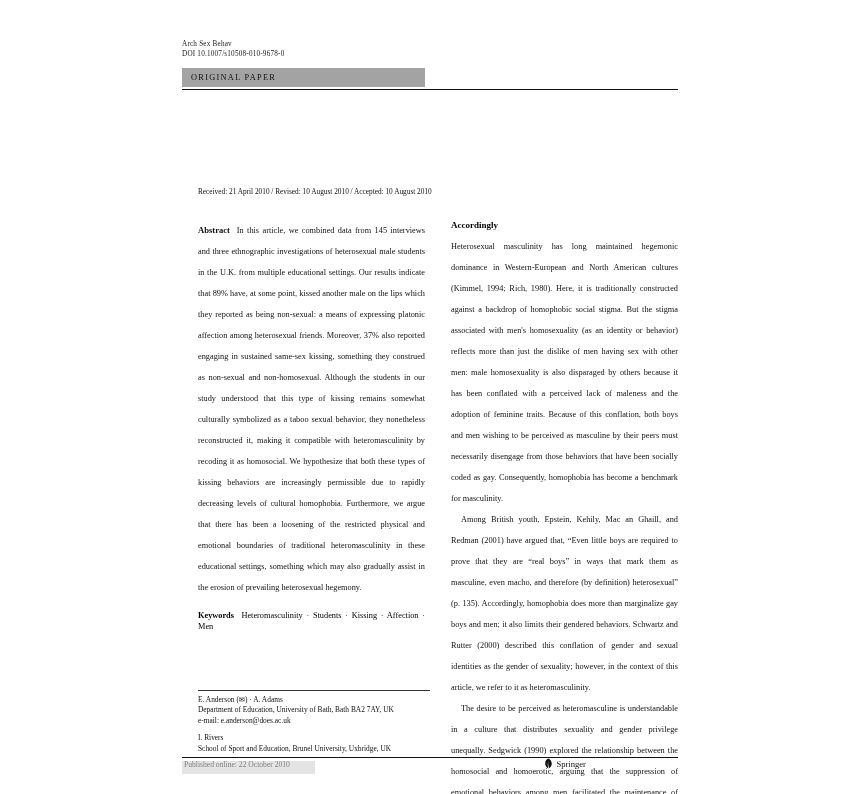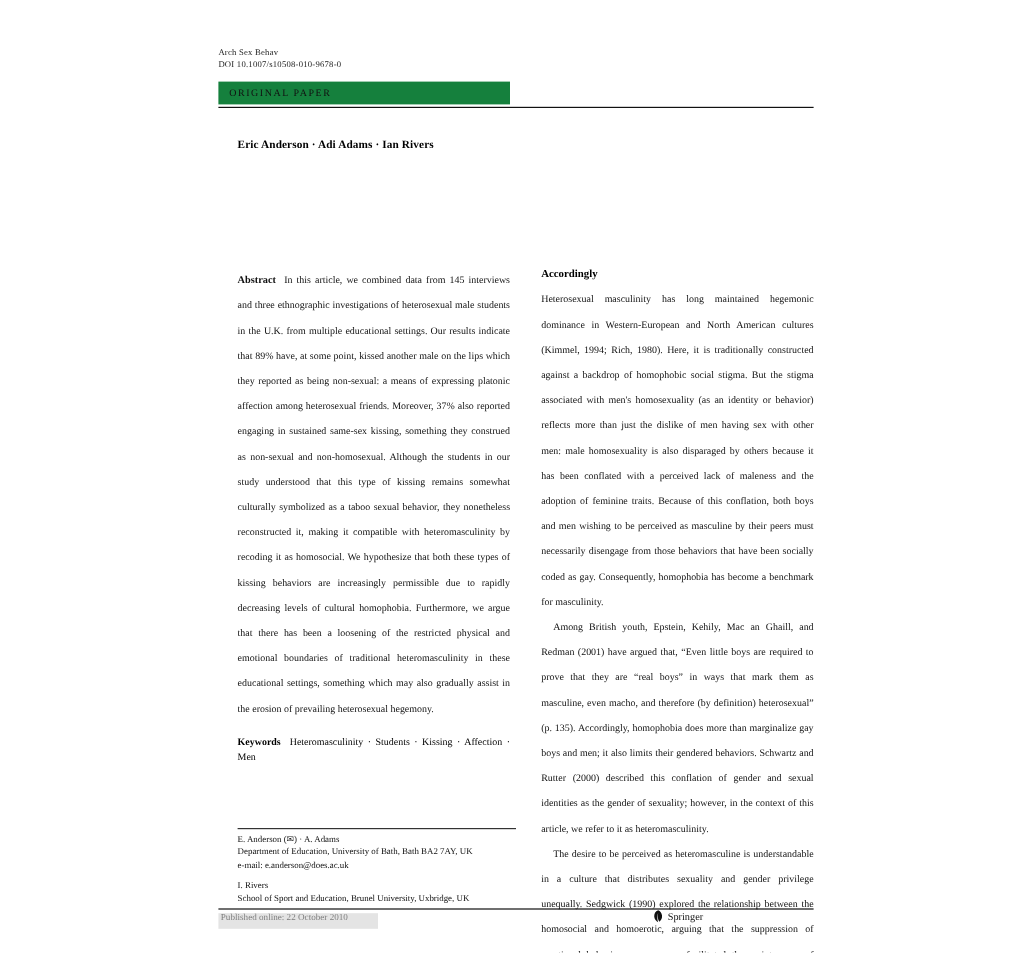--- a/index.html
+++ b/index.html
@@ -36,21 +36,21 @@
     letter-spacing: 0.2px;
     color: #1a1a1a;
   }
   .journal-block {
     margin-bottom: 9px;
   }
   
   .banner {
     width: 243px;
     height: 19px;
-    background: #15803d;
+    background: #a3a3a3;
     display: flex;
     align-items: center;
     padding-left: 9px;
     box-sizing: border-box;
     margin-top: 2px;
   }
   .banner-text {
     font-size: 8.3px;
     letter-spacing: 1.3px;
     color: #111;
@@ -197,23 +197,23 @@
       <div class="journal-line">Arch Sex Behav</div>
       <div class="journal-line">DOI 10.1007/s10508-010-9678-0</div>
     </div>
 
     <div class="banner">
       <span class="banner-text">ORIGINAL PAPER</span>
     </div>
     <div class="rule"></div>
 
 
-    <div class="authors">Eric Anderson · Adi Adams · Ian Rivers</div>
 
     <div class="dates">
+      <div>Received: 21 April 2010 / Revised: 10 August 2010 / Accepted: 10 August 2010</div>
     </div>
 
     <div class="cols">
 
       <div class="col">
         <p class="just"><span class="abs-head">Abstract</span>&nbsp;&nbsp;<span>In this article, we combined data from 145 interviews and three ethnographic investigations of heterosexual male students in the U.K. from multiple educational settings. Our results indicate that 89% have, at some point, kissed another male on the lips which they reported as being non-sexual: a means of expressing platonic affection among heterosexual friends. Moreover, 37% also reported engaging in sustained same-sex kissing, something they construed as non-sexual and non-homosexual. Although the students in our study understood that this type of kissing remains somewhat culturally symbolized as a taboo sexual behavior, they nonetheless reconstructed it, making it compatible with heteromasculinity by recoding it as homosocial. We hypothesize that both these types of kissing behaviors are increasingly permissible due to rapidly decreasing levels of cultural homophobia. Furthermore, we argue that there has been a loosening of the restricted physical and emotional boundaries of traditional heteromasculinity in these educational settings, something which may also gradually assist in the erosion of prevailing heterosexual hegemony.</span></p>
 
         <p class="keywords"><span class="kw-head">Keywords</span>&nbsp;&nbsp;<span>Heteromasculinity · Students · Kissing · Affection · Men</span></p>
       </div>
 

